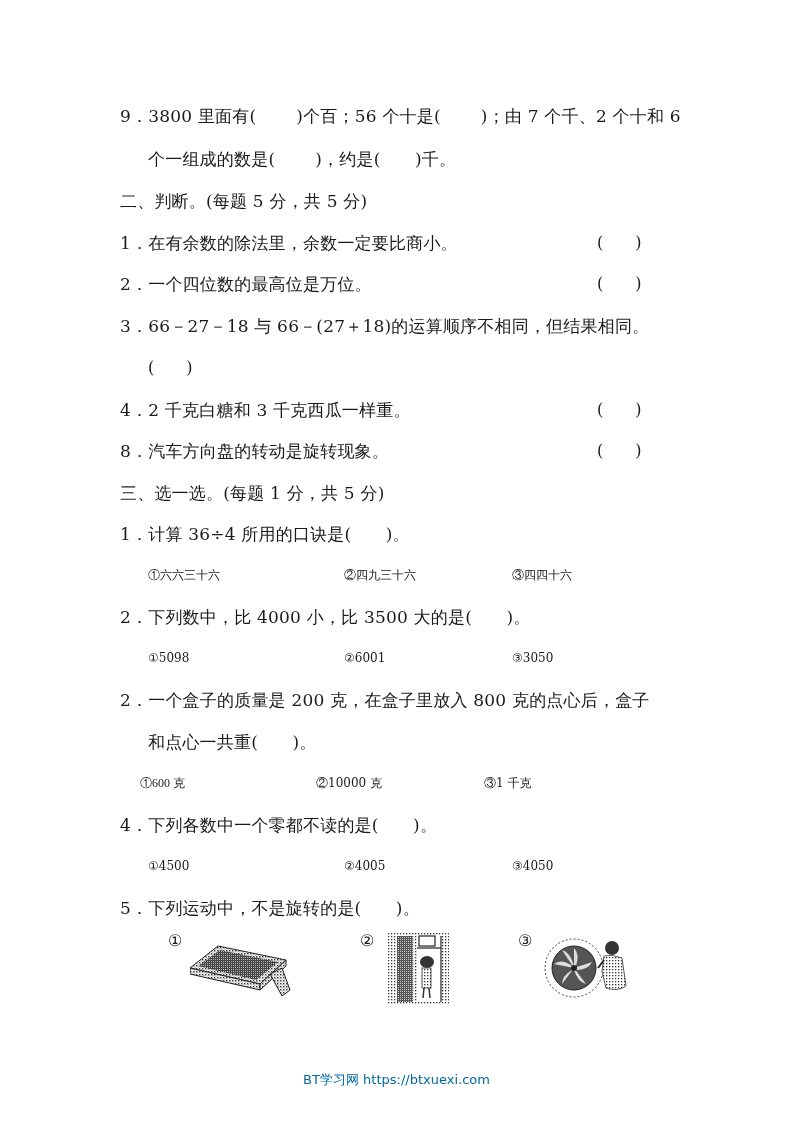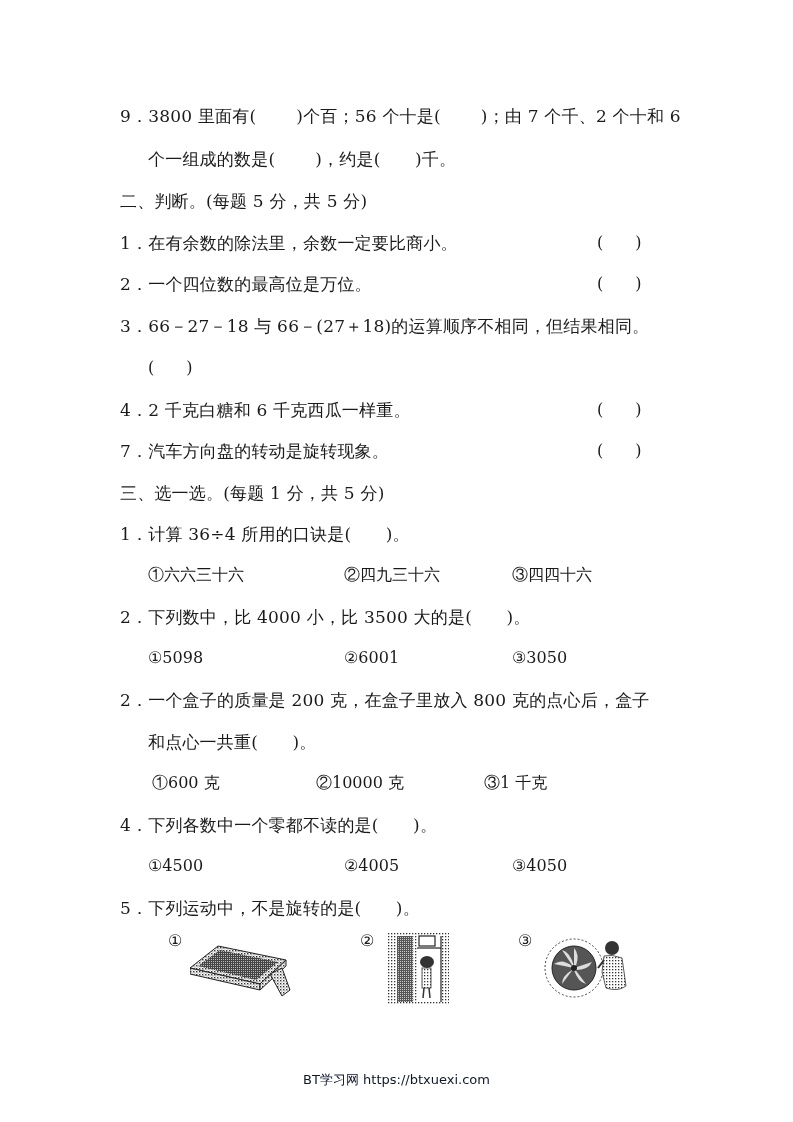--- a/index.html
+++ b/index.html
@@ -16,79 +16,79 @@
       letter-spacing: 0.2px;
     }
     .paren {
       position: absolute;
       font-size: 16px;
       line-height: 20px;
       white-space: pre;
     }
     .opt {
       position: absolute;
-      font-size: 16px;
+      font-size: 12px;
       line-height: 20px;
       white-space: pre;
     }
     .pic {
       position: absolute;
     }
     .pic-label {
       position: absolute;
       font-size: 16px;
       line-height: 20px;
     }
     .footer {
       position: absolute;
       left: 0; width: 793px; top: 1071px;
       text-align: center;
       font-family: "DejaVu Sans", "Liberation Sans", sans-serif;
       font-size: 13px;
-      color: #0f172a;
+      color: #0369a1;
     }
   </style>
 </head>
 <body>
 
 <div class="line" style="left:120px; top:106px;">9．3800 里面有(　　 )个百；56 个十是(　　 )；由 7 个千、2 个十和 6</div>
 <div class="line" style="left:148px; top:149px;">个一组成的数是(　　 )，约是(　　)千。</div>
 
 <div class="line" style="left:120px; top:191px;">二、判断。(每题 5 分，共 5 分)</div>
 
 <div class="line" style="left:120px; top:233px;text-align:right;">1．在有余数的除法里，余数一定要比商小。</div>
 <div class="paren" style="left:597px; top:233px;">(　　)</div>
 
 <div class="line" style="left:120px; top:274px;">2．一个四位数的最高位是万位。</div>
 <div class="paren" style="left:597px; top:274px;">(　　)</div>
 
 <div class="line" style="left:120px; top:316px;">3．66－27－18 与 66－(27＋18)的运算顺序不相同，但结果相同。</div>
 <div class="paren" style="left:148px; top:358px;">(　　)</div>
 
-<div class="line" style="left:120px; top:400px;">4．2 千克白糖和 6 千克西瓜一样重。</div>
+<div class="line" style="left:120px; top:400px;">4．2 千克白糖和 3 千克西瓜一样重。</div>
 <div class="paren" style="left:597px; top:400px;">(　　)</div>
 
-<div class="line" style="left:120px; top:441px;">7．汽车方向盘的转动是旋转现象。</div>
+<div class="line" style="left:120px; top:441px;">8．汽车方向盘的转动是旋转现象。</div>
 <div class="paren" style="left:597px; top:441px;">(　　)</div>
 
 <div class="line" style="left:120px; top:483px;">三、选一选。(每题 1 分，共 5 分)</div>
 
 <div class="line" style="left:120px; top:524px;">1．计算 36÷4 所用的口诀是(　　)。</div>
 <div class="opt" style="left:148px; top:565px;">①六六三十六</div>
 <div class="opt" style="left:344px; top:565px;">②四九三十六</div>
 <div class="opt" style="left:512px; top:565px;">③四四十六</div>
 
 <div class="line" style="left:120px; top:607px;">2．下列数中，比 4000 小，比 3500 大的是(　　)。</div>
 <div class="opt" style="left:148px; top:648px;">①5098</div>
 <div class="opt" style="left:344px; top:648px;">②6001</div>
 <div class="opt" style="left:512px; top:648px;">③3050</div>
 
 <div class="line" style="left:120px; top:690px;">2．一个盒子的质量是 200 克，在盒子里放入 800 克的点心后，盒子</div>
 <div class="line" style="left:148px; top:732px;">和点心一共重(　　)。</div>
-<div class="opt" style="left:152px; top:773px;">①600 克</div>
+<div class="opt" style="left:140px; top:773px;font-family:Liberation Serif, serif;">①600 克</div>
 <div class="opt" style="left:316px; top:773px;">②10000 克</div>
 <div class="opt" style="left:484px; top:773px;">③1 千克</div>
 
 <div class="line" style="left:120px; top:815px;">4．下列各数中一个零都不读的是(　　)。</div>
 <div class="opt" style="left:148px; top:856px;">①4500</div>
 <div class="opt" style="left:344px; top:856px;">②4005</div>
 <div class="opt" style="left:512px; top:856px;">③4050</div>
 
 <div class="line" style="left:120px; top:898px;">5．下列运动中，不是旋转的是(　　)。</div>
 

